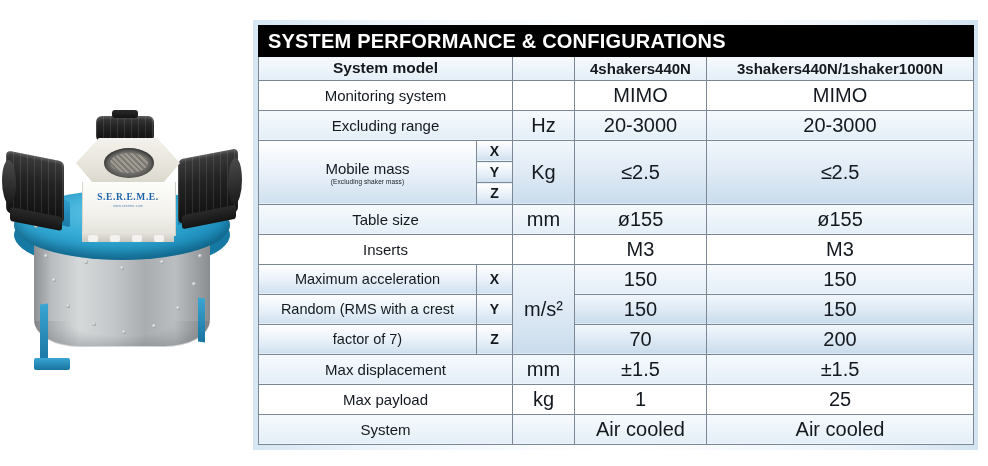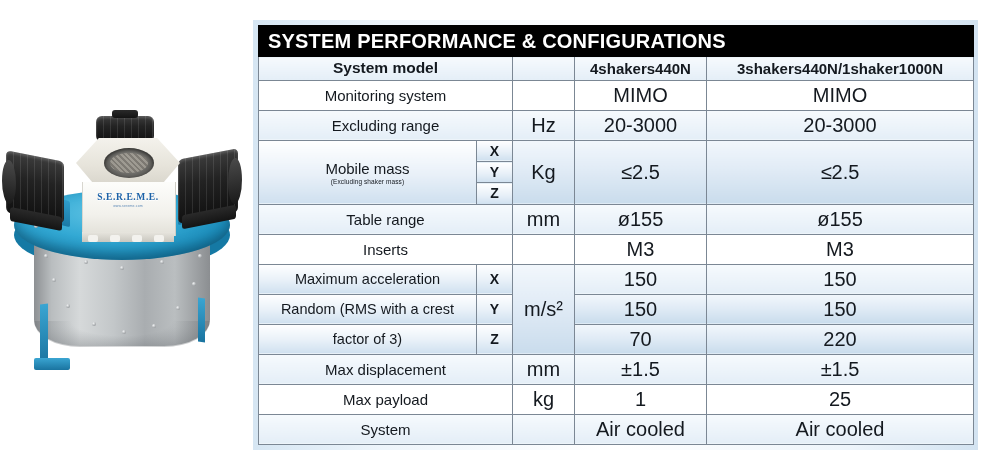--- a/index.html
+++ b/index.html
@@ -195,21 +195,21 @@
     <td class="cell-blue" rowspan="3">≤2.5</td>
   </tr>
   <tr>
     <td class="row-tint axis">Y</td>
   </tr>
   <tr>
     <td class="row-tint axis">Z</td>
   </tr>
 
   <tr>
-    <td class="row-tint2 lbl" colspan="2">Table range</td>
+    <td class="row-tint2 lbl" colspan="2">Table size</td>
     <td class="row-tint2">mm</td>
     <td class="row-tint2">ø155</td>
     <td class="row-tint2">ø155</td>
   </tr>
 
   <tr>
     <td class="row-white lbl" colspan="2">Inserts</td>
     <td class="row-white"></td>
     <td class="row-white">M3</td>
     <td class="row-white">M3</td>
@@ -222,24 +222,24 @@
     <td class="row-tint2">150</td>
     <td class="row-tint2">150</td>
   </tr>
   <tr>
     <td class="row-tint multiline">Random (RMS with a crest</td>
     <td class="row-tint axis">Y</td>
     <td class="cell-blue">150</td>
     <td class="cell-blue">150</td>
   </tr>
   <tr>
-    <td class="row-tint multiline">factor of 3)</td>
+    <td class="row-tint multiline">factor of 7)</td>
     <td class="row-tint axis">Z</td>
     <td class="cell-blue">70</td>
-    <td class="cell-blue">220</td>
+    <td class="cell-blue">200</td>
   </tr>
 
   <tr>
     <td class="row-tint2 lbl" colspan="2">Max displacement</td>
     <td class="row-tint2">mm</td>
     <td class="row-tint2">±1.5</td>
     <td class="row-tint2">±1.5</td>
   </tr>
 
   <tr>

